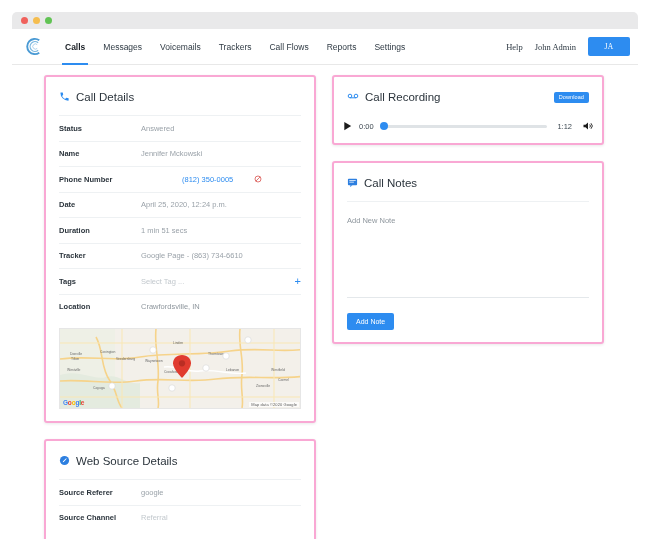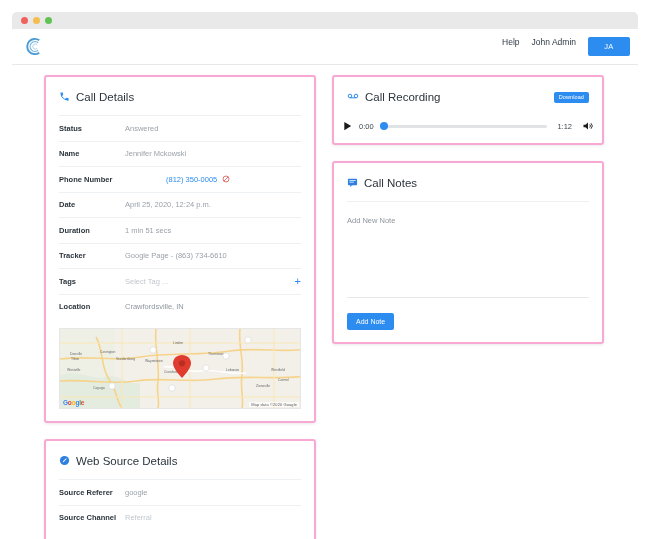--- a/index.html
+++ b/index.html
@@ -63,21 +63,23 @@
     content: "";
     position: absolute;
     left: 6px; right: 6px; bottom: -1px;
     height: 2px;
     background: #2d8cf0;
   }
 
   .nav-right {
     margin-left: auto;
     display: flex;
+    align-items: center;
     padding-right: 8px;
+    font-family: Liberation Serif, serif;
   }
   .nav-right .nav-link {
     font-size: 8.5px;
     color: #2f3a44;
     margin-right: 12px;
     white-space: nowrap;
     cursor: pointer;
   }
   .avatar {
     width: 42px; height: 19px;
@@ -123,20 +125,21 @@
   }
   .card-body { padding: 0 13px 10px 13px; }
 
   
   .row {
     display: flex;
     align-items: center;
     border-top: 1px solid #eef1f3;
     min-height: 22.5px;
     padding: 1px 0;
+    gap: 16px;
   }
   .row:first-child { border-top: 1px solid #eef1f3; }
   .row-label {
     width: 66px;
     font-size: 7.5px;
     font-weight: bold;
     color: #2b343c;
     flex-shrink: 0;
   }
   .row-value {
@@ -271,20 +274,43 @@
   <div class="brand">
     <span>
       <svg width="19" height="19" viewBox="0 0 24 24">
         <path d="M18 4.2A9.6 9.6 0 1 0 18 19.8" fill="none" stroke="#4a9ad4" stroke-width="2.4"></path>
         <path d="M16.6 7.2A6.2 6.2 0 1 0 16.6 16.8" fill="none" stroke="#7bb8e0" stroke-width="1.6"></path>
         <path d="M15.4 9.6A3.3 3.3 0 1 0 15.4 14.4" fill="none" stroke="#a8d0ea" stroke-width="1.2"></path>
       </svg>
     </span>
   </div>
 
+  <div class="nav-items">
+    <div class="nav-item active">
+        <span>Calls</span>
+      </div>
+    <div class="nav-item">
+        <span>Messages</span>
+      </div>
+    <div class="nav-item">
+        <span>Voicemails</span>
+      </div>
+    <div class="nav-item">
+        <span>Trackers</span>
+      </div>
+    <div class="nav-item">
+        <span>Call Flows</span>
+      </div>
+    <div class="nav-item">
+        <span>Reports</span>
+      </div>
+    <div class="nav-item">
+        <span>Settings</span>
+      </div>
+  </div>
 
   <div class="nav-right">
     <span class="nav-link">Help</span>
     <span class="nav-link">John Admin</span>
     <span class="avatar">JA</span>
   </div>
 </div>
 
 <div class="content">
 

